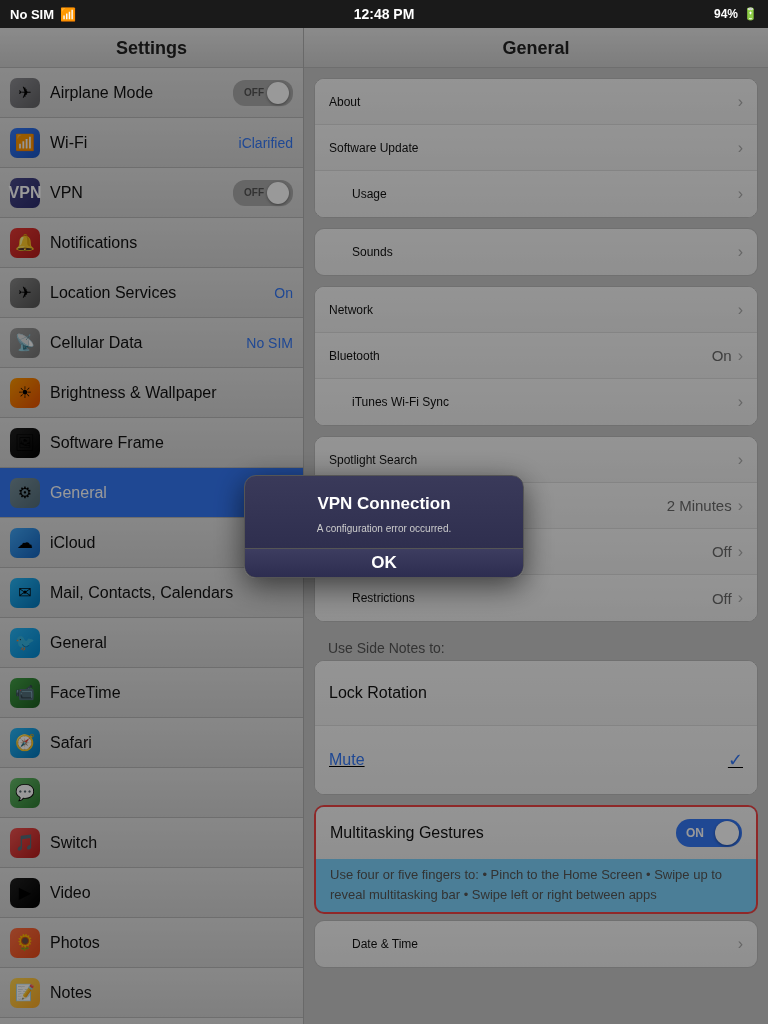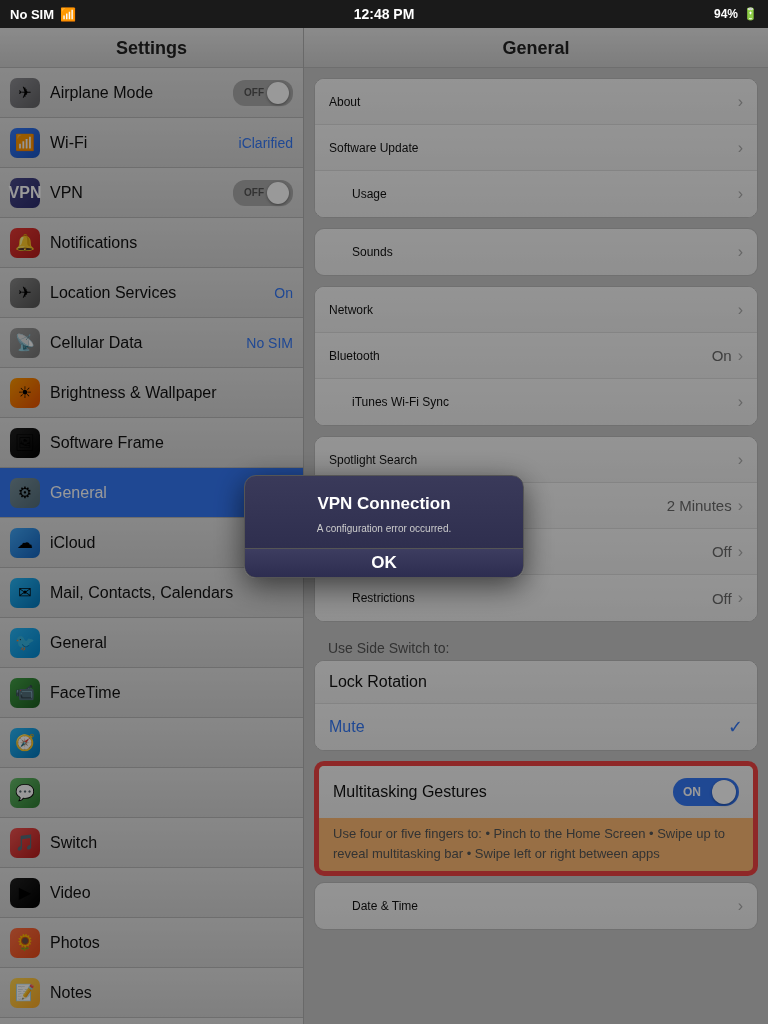--- a/index.html
+++ b/index.html
@@ -97,44 +97,44 @@
     
     .use-side-switch {
       font-size: 14px; color: #555; padding: 8px 14px 4px;
     }
     .side-switch-group {
       background: #fff; border-radius: 10px; overflow: hidden;
       margin-bottom: 10px; border: 1px solid #bbb;
     }
     .side-row {
       display: flex; align-items: center;
-      padding: 12px 14px; border-bottom: 1px solid #ddd;
+      padding: 23px 14px; border-bottom: 1px solid #ddd;
       background: linear-gradient(to bottom, #f7f7f7, #efefef);
       cursor: pointer;
     }
-    .side-row:last-child { border-bottom: none; }
+    .side-row:last-child { border-bottom: none; text-decoration: underline; }
     .side-row-label { font-size: 16px; color: #111; flex: 1; }
     .side-row-label.blue { color: #3478f6; }
 
     
     .on-toggle {
       display: flex; align-items: center; background: #3478f6;
       border-radius: 14px; padding: 2px 4px; width: 66px; height: 28px;
       flex-shrink: 0; position: relative;
     }
     .on-toggle .on-label { color: #fff; font-size: 12px; font-weight: bold; margin-left: 6px; }
     .on-toggle .on-knob {
       position: absolute; right: 3px;
       width: 24px; height: 24px; background: #fff;
       border-radius: 12px; box-shadow: 0 1px 3px rgba(0,0,0,0.4);
     }
 
     .multitasking-row {
-      background: #fdba74; border-radius: 10px; overflow: hidden;
-      margin-bottom: 6px; border: 5px solid #ef4444;
+      background: #7dd3fc; border-radius: 10px; overflow: hidden;
+      margin-bottom: 6px; border: 2px solid #ef4444;
     }
     .multitasking-inner {
       display: flex; align-items: center; padding: 12px 14px;
       background: linear-gradient(to bottom, #f7f7f7, #efefef);
     }
     .multitasking-label { font-size: 16px; color: #111; flex: 1; }
 
     .multitasking-desc {
       font-size: 13px; color: #555; padding: 6px 14px 8px;
       line-height: 1.5;
@@ -271,20 +271,21 @@
         <div class="sidebar-item">
           <div class="icon icon-twitter">🐦</div>
           <span class="sidebar-label">General</span>
         </div>
         <div class="sidebar-item">
           <div class="icon icon-facetime">📹</div>
           <span class="sidebar-label">FaceTime</span>
         </div>
         <div class="sidebar-item">
           <div class="icon icon-safari">🧭</div>
+          <span class="sidebar-label">Safari</span>
         </div>
         <div class="sidebar-item">
           <div class="icon icon-messages">💬</div>
         </div>
         <div class="sidebar-item">
           <div class="icon icon-music">🎵</div>
           <span class="sidebar-label">Switch</span>
         </div>
         <div class="sidebar-item">
           <div class="icon icon-video">▶</div>
@@ -355,21 +356,21 @@
             <span class="row-label">Passcode Lock</span>
             <span class="row-value">Off</span>
             <span class="chevron">›</span>
           </div>
           <div class="settings-row">
             <span class="row-label">Restrictions</span>
             <span class="row-value">Off</span>
             <span class="chevron">›</span>
           </div>
         </div>
-        <div class="use-side-switch">Use Side Switch to:</div>
+        <div class="use-side-switch">Use Side Notes to:</div>
         <div class="side-switch-group">
           <div class="side-row">
             <span class="side-row-label">Lock Rotation</span>
           </div>
           <div class="side-row">
             <span class="side-row-label blue">Mute</span>
             <span class="checkmark">✓</span>
           </div>
         </div>
         <div class="multitasking-row">

